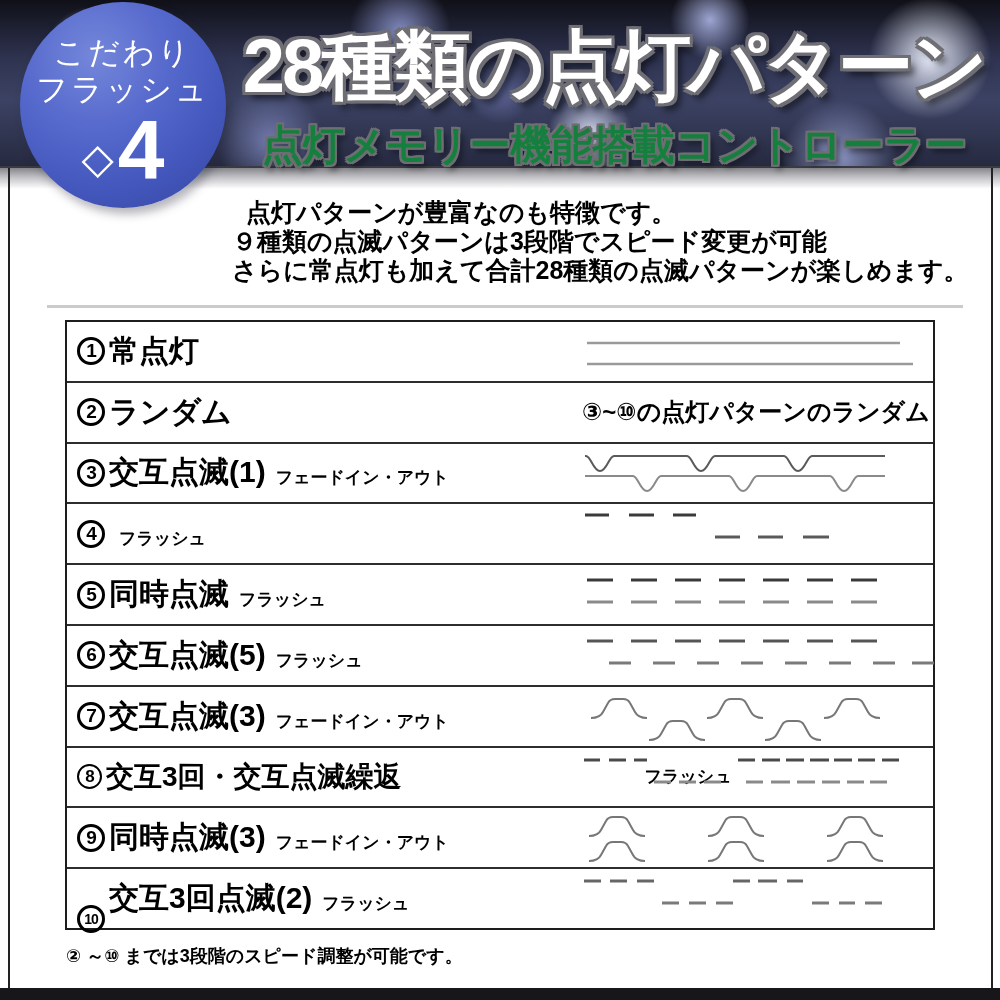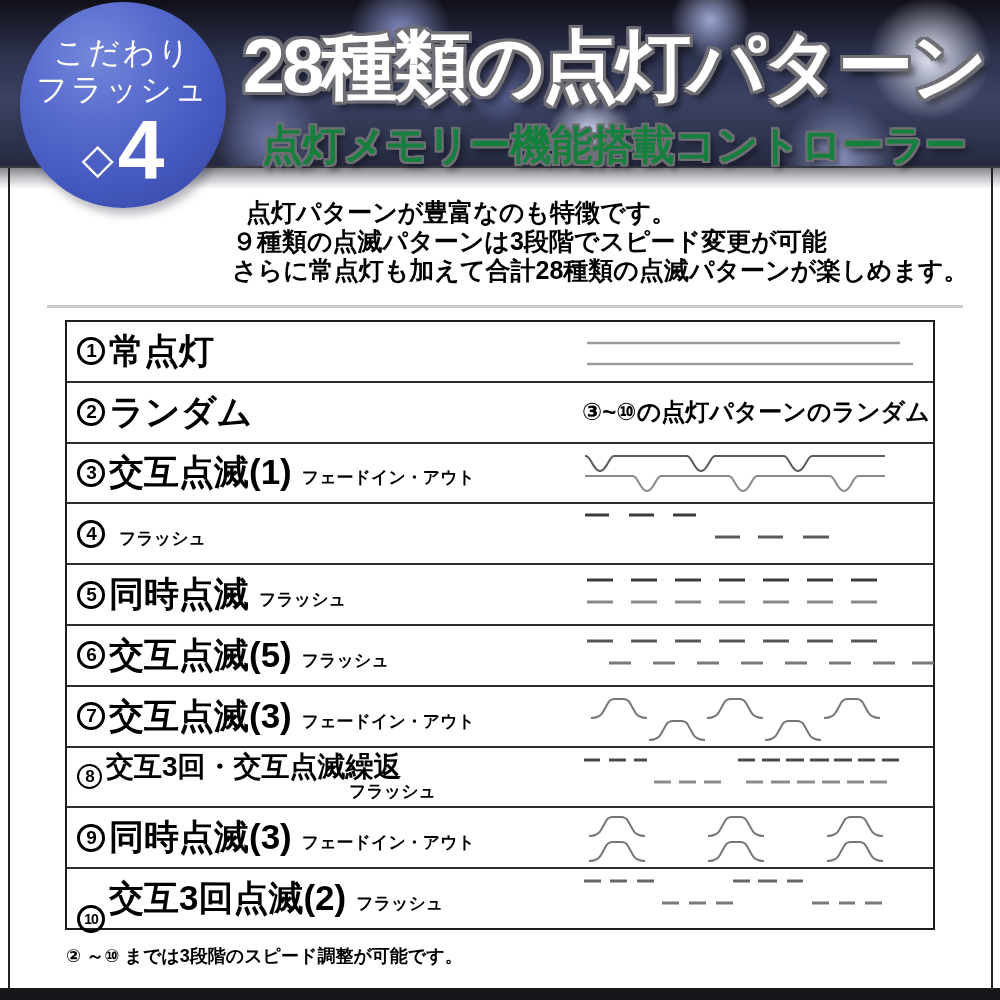--- a/index.html
+++ b/index.html
@@ -53,24 +53,24 @@
   
   .ptable{position:absolute;left:65px;top:320px;width:870px;height:610px;box-sizing:border-box;
     border:2px solid #1d1d1d;background:#fff;display:flex;flex-direction:column;}
   .trow{position:relative;flex:1;border-bottom:2px solid #2d2d2d;}
   .trow:last-child{border-bottom:none;}
   .tlabel{position:absolute;left:10px;top:0;height:100%;display:flex;align-items:center;color:#000;}
   .circ{display:inline-flex;align-items:center;justify-content:center;flex:none;
     width:28px;height:28px;border:3px solid #000;border-radius:50%;box-sizing:border-box;
     font-size:19px;font-weight:bold;margin-right:4px;letter-spacing:-1px;}
   .circ.wide{font-size:14px;margin-top:40px;}
-  .tmain{font-size:35px;font-weight:bold;white-space:nowrap;}
+  .tmain{font-size:30px;font-weight:bold;white-space:nowrap;}
   .tsub{font-size:17px;font-weight:bold;margin-left:10px;transform:translateY(5px);white-space:nowrap;}
   .trow.two-line .circ{width:25px;height:25px;font-size:17px;border-width:2.5px;}
-  .tstack{display:flex;flex-direction:column;justify-content:center;}
+  .tstack{display:flex;flex-direction:row;justify-content:center;align-items:center;}
   .tstack .tmain{font-size:28px;line-height:31px;}
   .tstack .tsub{margin-left:243px;transform:none;line-height:20px;}
   .twave{position:absolute;left:513px;top:1px;width:355px;height:56px;}
   .twave svg{display:block;}
   .twave-text{position:absolute;left:2px;top:50%;transform:translateY(-50%);
     font-size:24px;font-weight:bold;color:#000;white-space:nowrap;}
 
   
   .footer-note{position:absolute;left:66px;top:944px;font-size:18px;font-weight:bold;color:#000;
     white-space:nowrap;}

